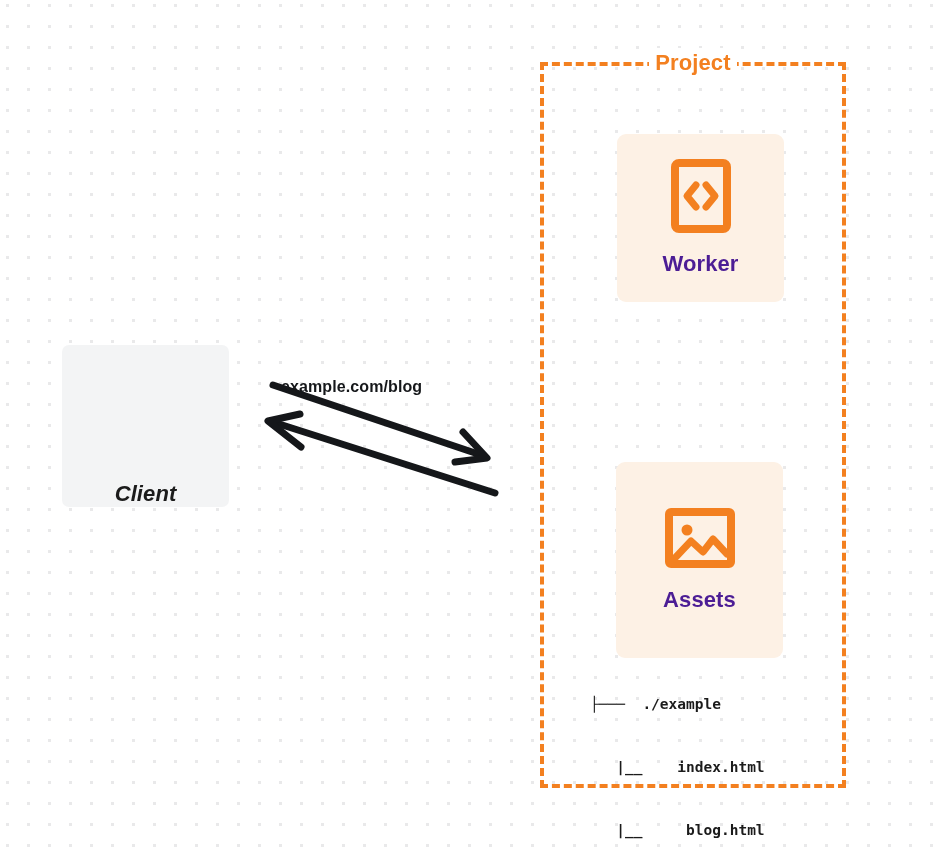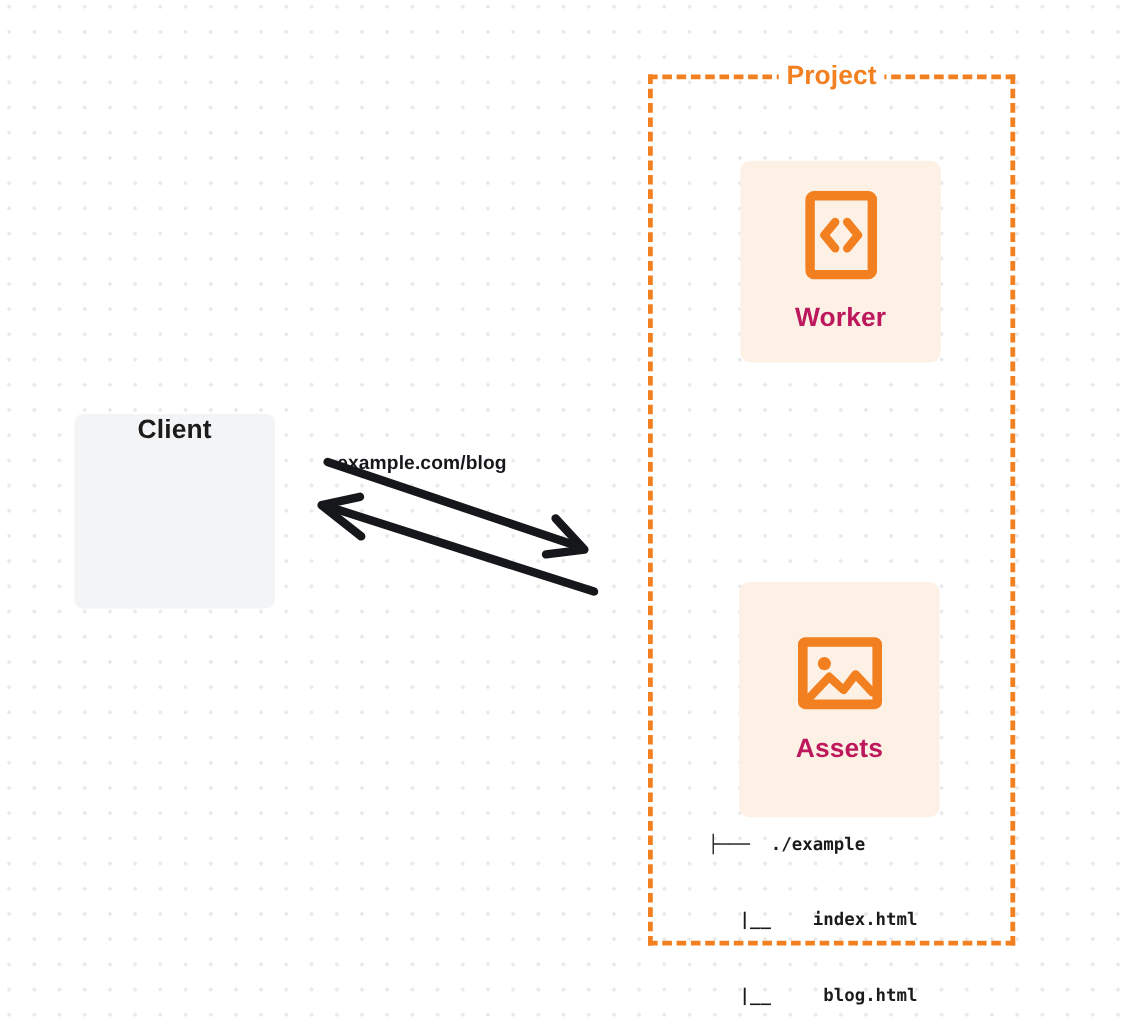--- a/index.html
+++ b/index.html
@@ -67,30 +67,30 @@
     justify-content: center;
   }
   #worker-card {
     left: 73px;   
     top: 68px;    
     width: 167px;
     height: 168px;
   }
   #assets-card {
     left: 72px;   
-    top: 419px;   
+    top: 396px;   
     width: 167px;
     height: 196px;
   }
   .node-icon {
     display: block;
     margin-bottom: 14px;
   }
   .node-label {
-    color: #be185d;
+    color: #4c1d95;
     font-size: 22px;
     font-weight: 700;
     line-height: 26px;
     letter-spacing: 0.1px;
   }
 
   
   #file-tree {
     position: absolute;
     left: 46px;   
@@ -110,22 +110,23 @@
   #client-box {
     position: absolute;
     left: 62px;
     top: 345px;
     width: 167px;
     height: 162px;
     box-sizing: border-box;
     background-color: #F3F4F5;
     border-radius: 7px;
     display: flex;
-    align-items: flex-start;
+    align-items: flex-end;
     justify-content: center;
+    font-style: italic;
   }
   #client-label {
     color: #1B1B1B;
     font-size: 22px;
     font-weight: 700;
     letter-spacing: 0.1px;
   }
 
   
   #arrows {

